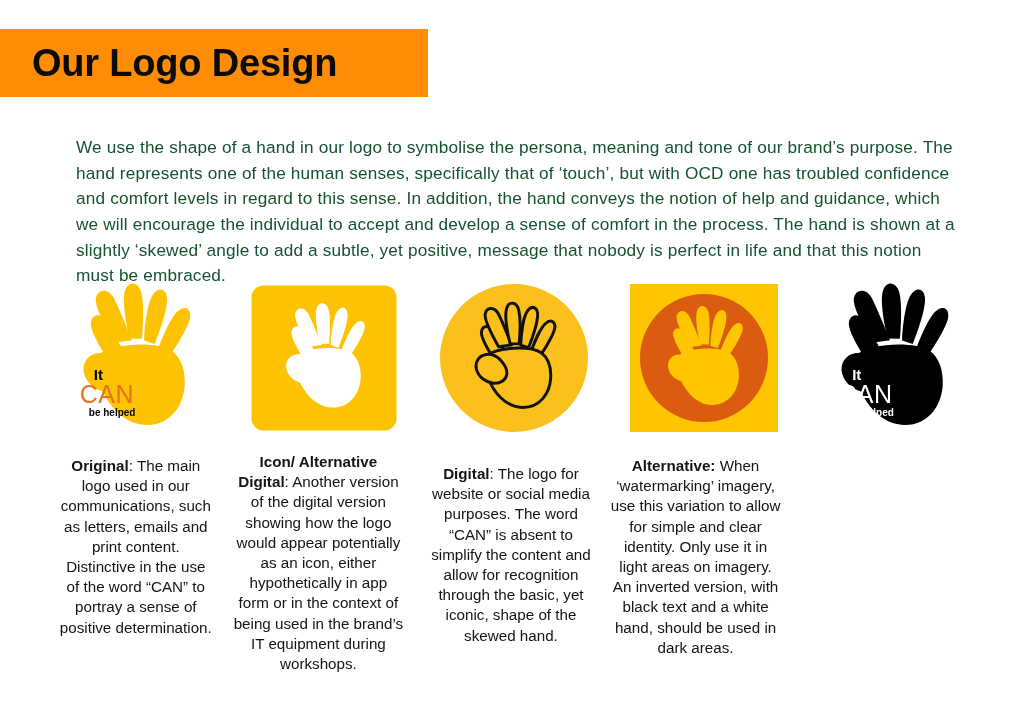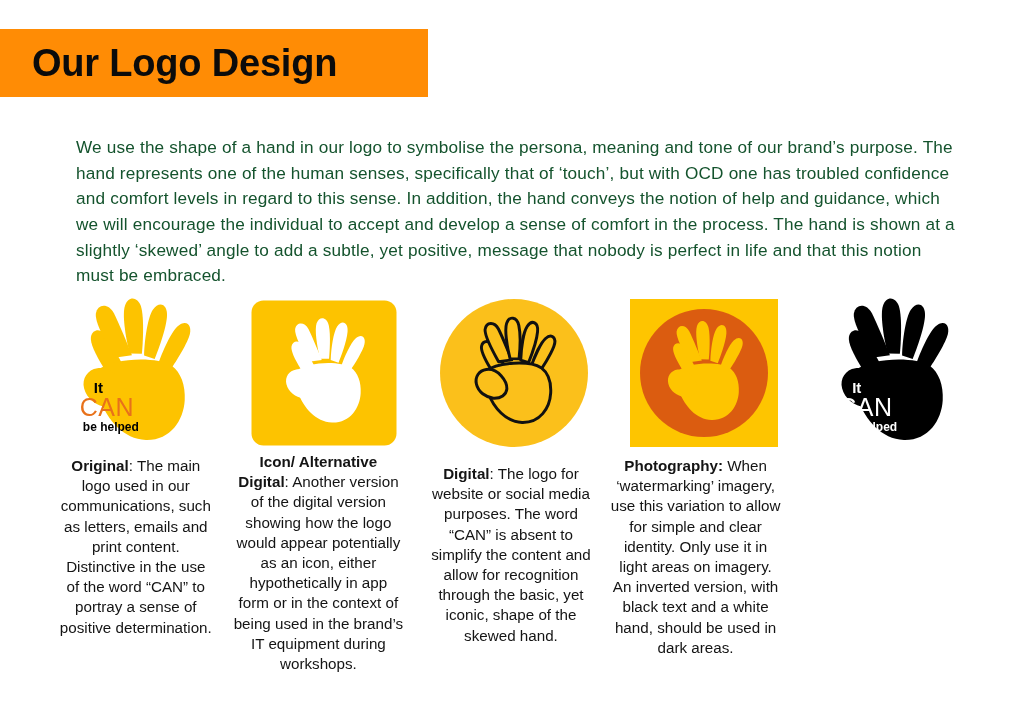--- a/index.html
+++ b/index.html
@@ -55,21 +55,21 @@
     top: 278px;
     width: 948px;
     height: 175px;
     display: flex;
   }
   .logo-cell {
     width: 189.6px;
     height: 175px;
     position: relative;
     display: flex;
-    align-items: flex-end;
+    align-items: flex-start;
     justify-content: center;
   }
 
   .logo-stage {
     position: relative;
     width: 160px;
     height: 160px;
     display: flex;
     align-items: center;
     justify-content: center;
@@ -153,23 +153,23 @@
   .slogan .s-can {
     display: block;
     font-size: 25px;
     font-weight: 400;
     letter-spacing: 0.5px;
     margin-left: 3px;
     line-height: 0.92;
   }
   .slogan .s-be {
     display: block;
-    font-size: 12px;
+    font-size: 10px;
     font-weight: 700;
-    margin-left: 6px;
+    margin-left: 12px;
     margin-top: 2px;
   }
   .slogan.dark .s-it,
   .slogan.dark .s-be { color: #000000; }
   .slogan.dark .s-can { color: #E8711A; }
   .slogan.light .s-it,
   .slogan.light .s-be,
   .slogan.light .s-can { color: #ffffff; }
 
   
@@ -309,15 +309,15 @@
   <div class="caption cap-1">
     <span class="cap-term">Original</span><span>: The main logo used in our communications, such as letters, emails and print content. Distinctive in the use of the word “CAN” to portray a sense of positive determination.</span>
   </div>
   <div class="caption cap-3">
     <span class="cap-term">Icon/ Alternative Digital</span><span>: Another version of the digital version showing how the logo would appear potentially as an icon, either hypothetically in app form or in the context of being used in the brand’s IT equipment during workshops.</span>
   </div>
   <div class="caption cap-2">
     <span class="cap-term">Digital</span><span>: The logo for website or social media purposes. The word “CAN” is absent to simplify the content and allow for recognition through the basic, yet iconic, shape of the skewed hand.</span>
   </div>
   <div class="caption cap-5">
-    <span class="cap-term">Photography:</span><span> When ‘watermarking’ imagery, use this variation to allow for simple and clear identity. Only use it in light areas on imagery. An inverted version, with black text and a white hand, should be used in dark areas.</span>
+    <span class="cap-term">Alternative:</span><span> When ‘watermarking’ imagery, use this variation to allow for simple and clear identity. Only use it in light areas on imagery. An inverted version, with black text and a white hand, should be used in dark areas.</span>
   </div>
 </div>
 
 </body></html>

